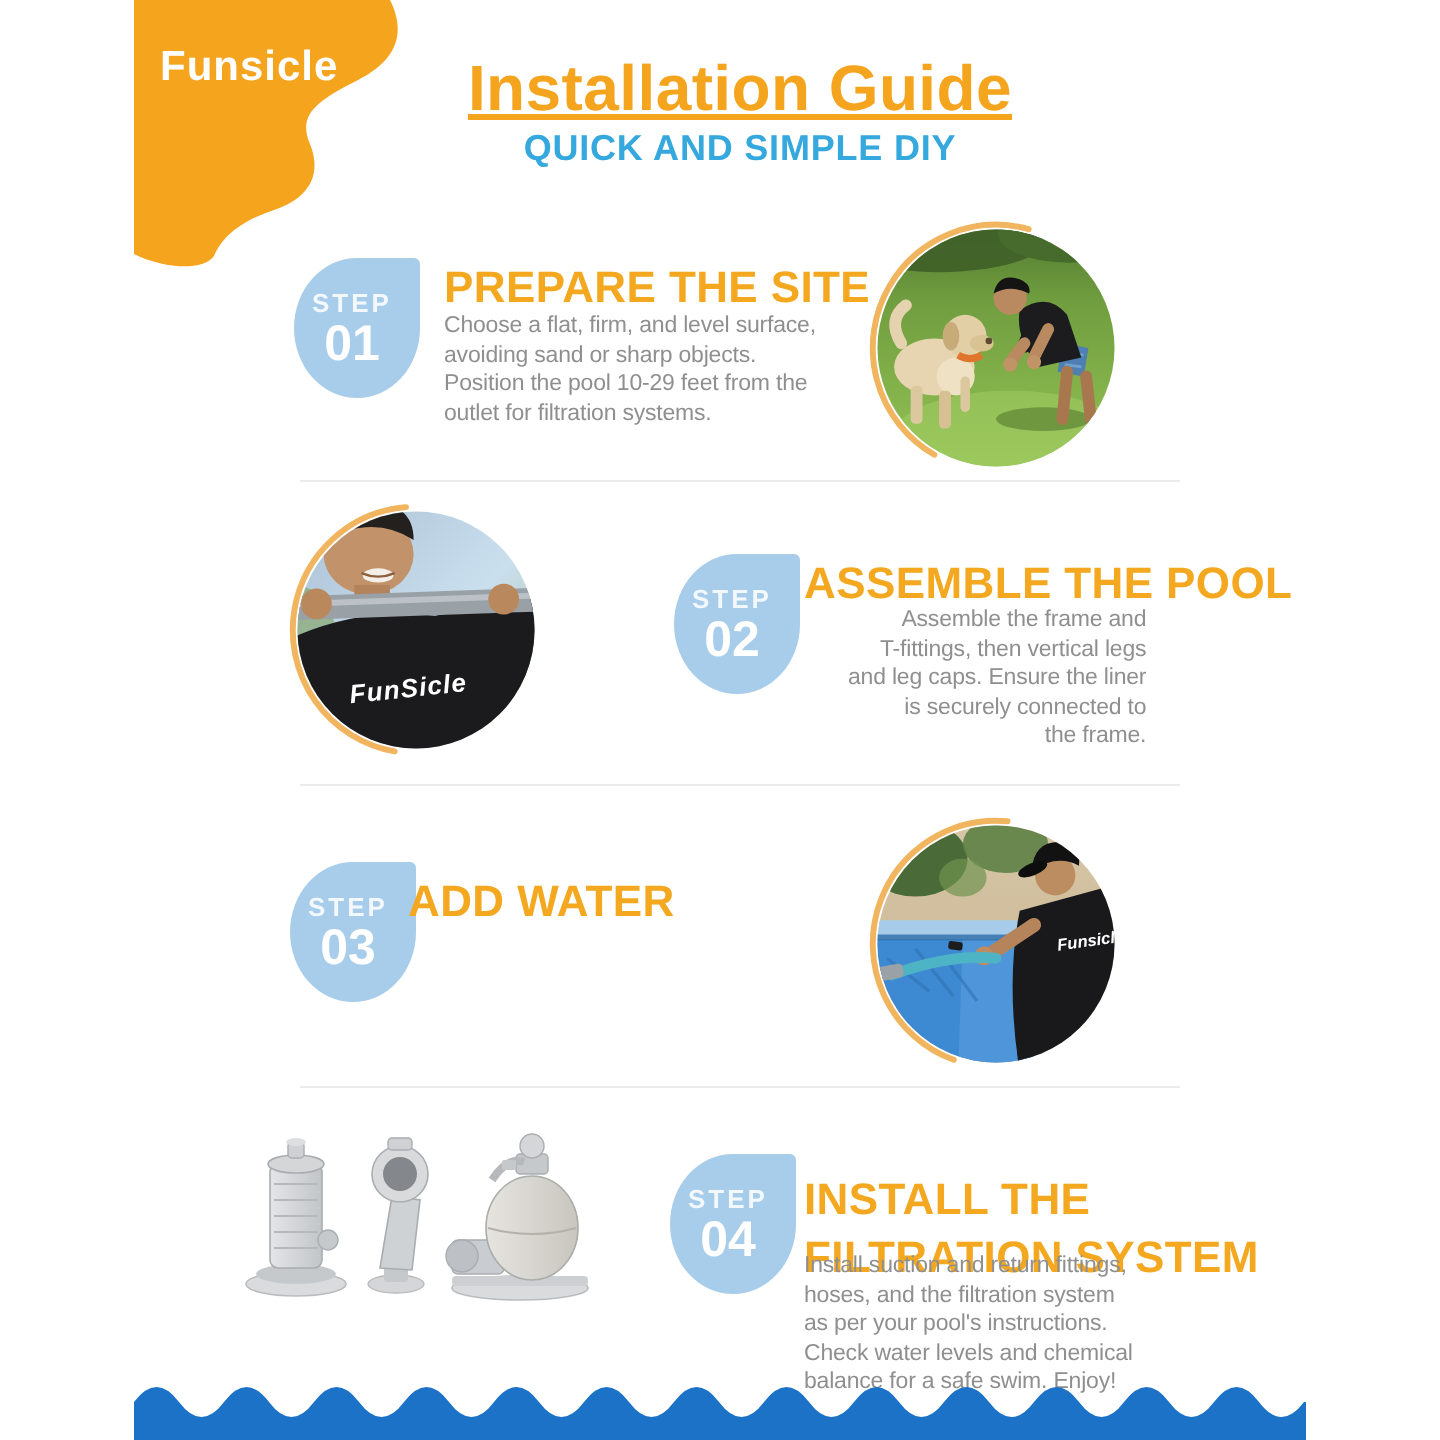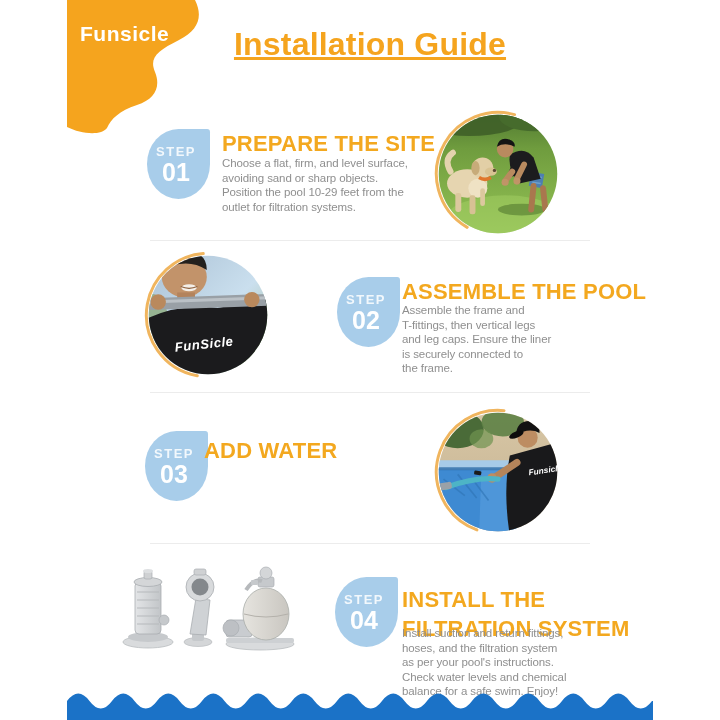--- a/index.html
+++ b/index.html
@@ -34,20 +34,21 @@
 
 <div id="page">
 
   <svg class="abs" style="left:67px;top:0;" width="140" height="135" viewBox="0 0 140 135">
     <path d="M0 0 L128 0 C136 16 132 30 112 40 C90 51 82 58 88 72
              C94 87 88 99 70 105 C52 111 44 119 40 128
              C34 136 14 134 0 127 Z" fill="#F5A41E"></path>
   </svg>
   <div id="brand-text">Funsicle</div>
   <div id="title">Installation Guide</div>
+  <div id="subtitle">QUICK AND SIMPLE DIY</div>
 
   <div class="drop" style="left:147px;top:129px;">
     <span class="lbl">STEP</span>
     <span class="num">01</span>
   </div>
   <div class="step-h" style="left:222px;top:130px;">PREPARE THE SITE</div>
   <div class="step-b" style="left:222px;top:156px;">Choose a flat, firm, and level surface,
 avoiding sand or sharp objects.
 Position the pool 10-29 feet from the
 outlet for filtration systems.</div>
@@ -134,21 +135,21 @@
       <circle cx="91" cy="41" r="6.5" fill="#b9895d"></circle>
       <text x="26" y="82" fill="#ffffff" font-size="11" font-weight="bold" font-style="italic" letter-spacing=".5" transform="rotate(-6 54 80)">FunSicle</text>
     </g>
   </svg>
 
   <div class="drop" style="left:337px;top:277px;">
     <span class="lbl">STEP</span>
     <span class="num">02</span>
   </div>
   <div class="step-h" style="left:402px;top:278px;">ASSEMBLE THE POOL</div>
-  <div class="step-b" style="left:402px;top:303px;">Assemble the frame and
+  <div class="step-b" style="left:424px;top:303px;text-align:right;">Assemble the frame and
 T-fittings, then vertical legs
 and leg caps. Ensure the liner
 is securely connected to
 the frame.</div>
 
   <div class="hr" style="top:392px;"></div>
 
   <div class="drop" style="left:145px;top:431px;">
     <span class="lbl">STEP</span>
     <span class="num">03</span>

